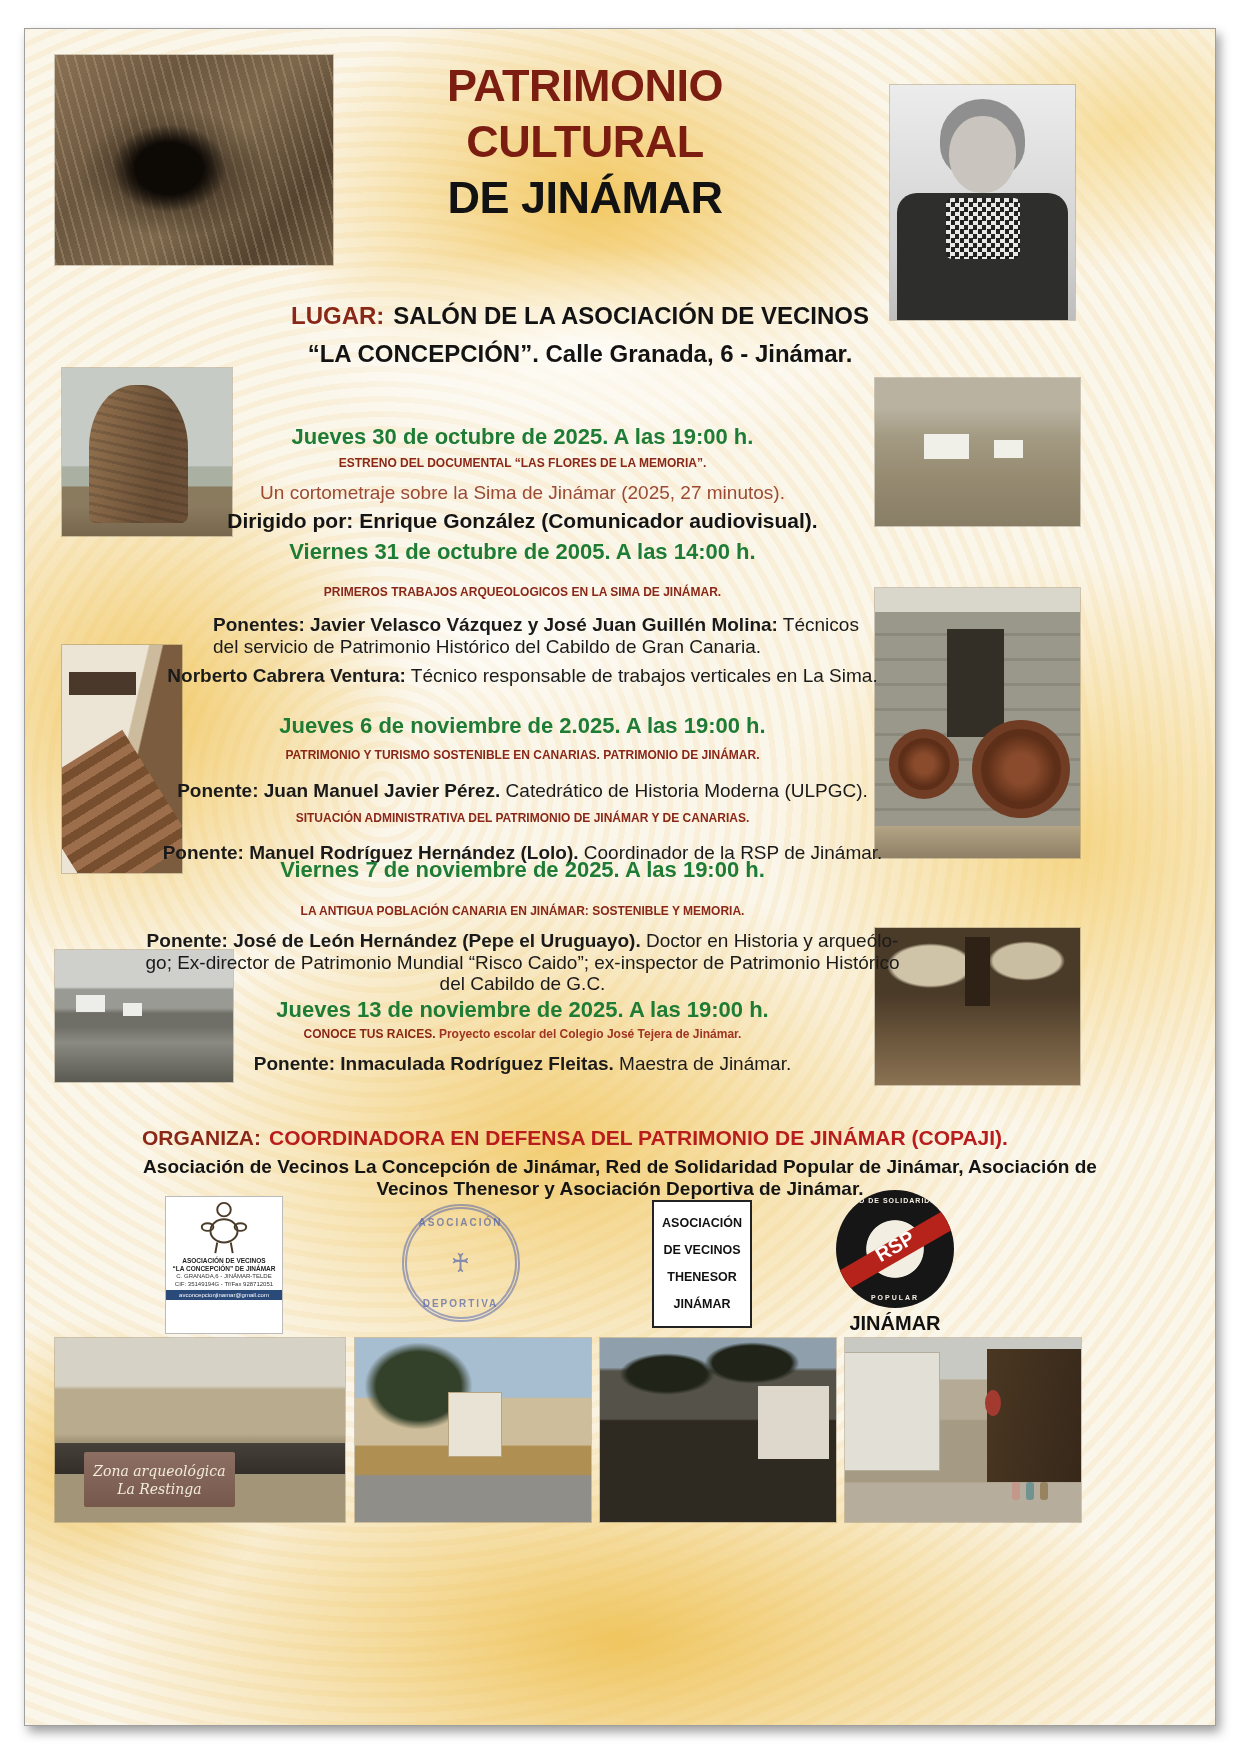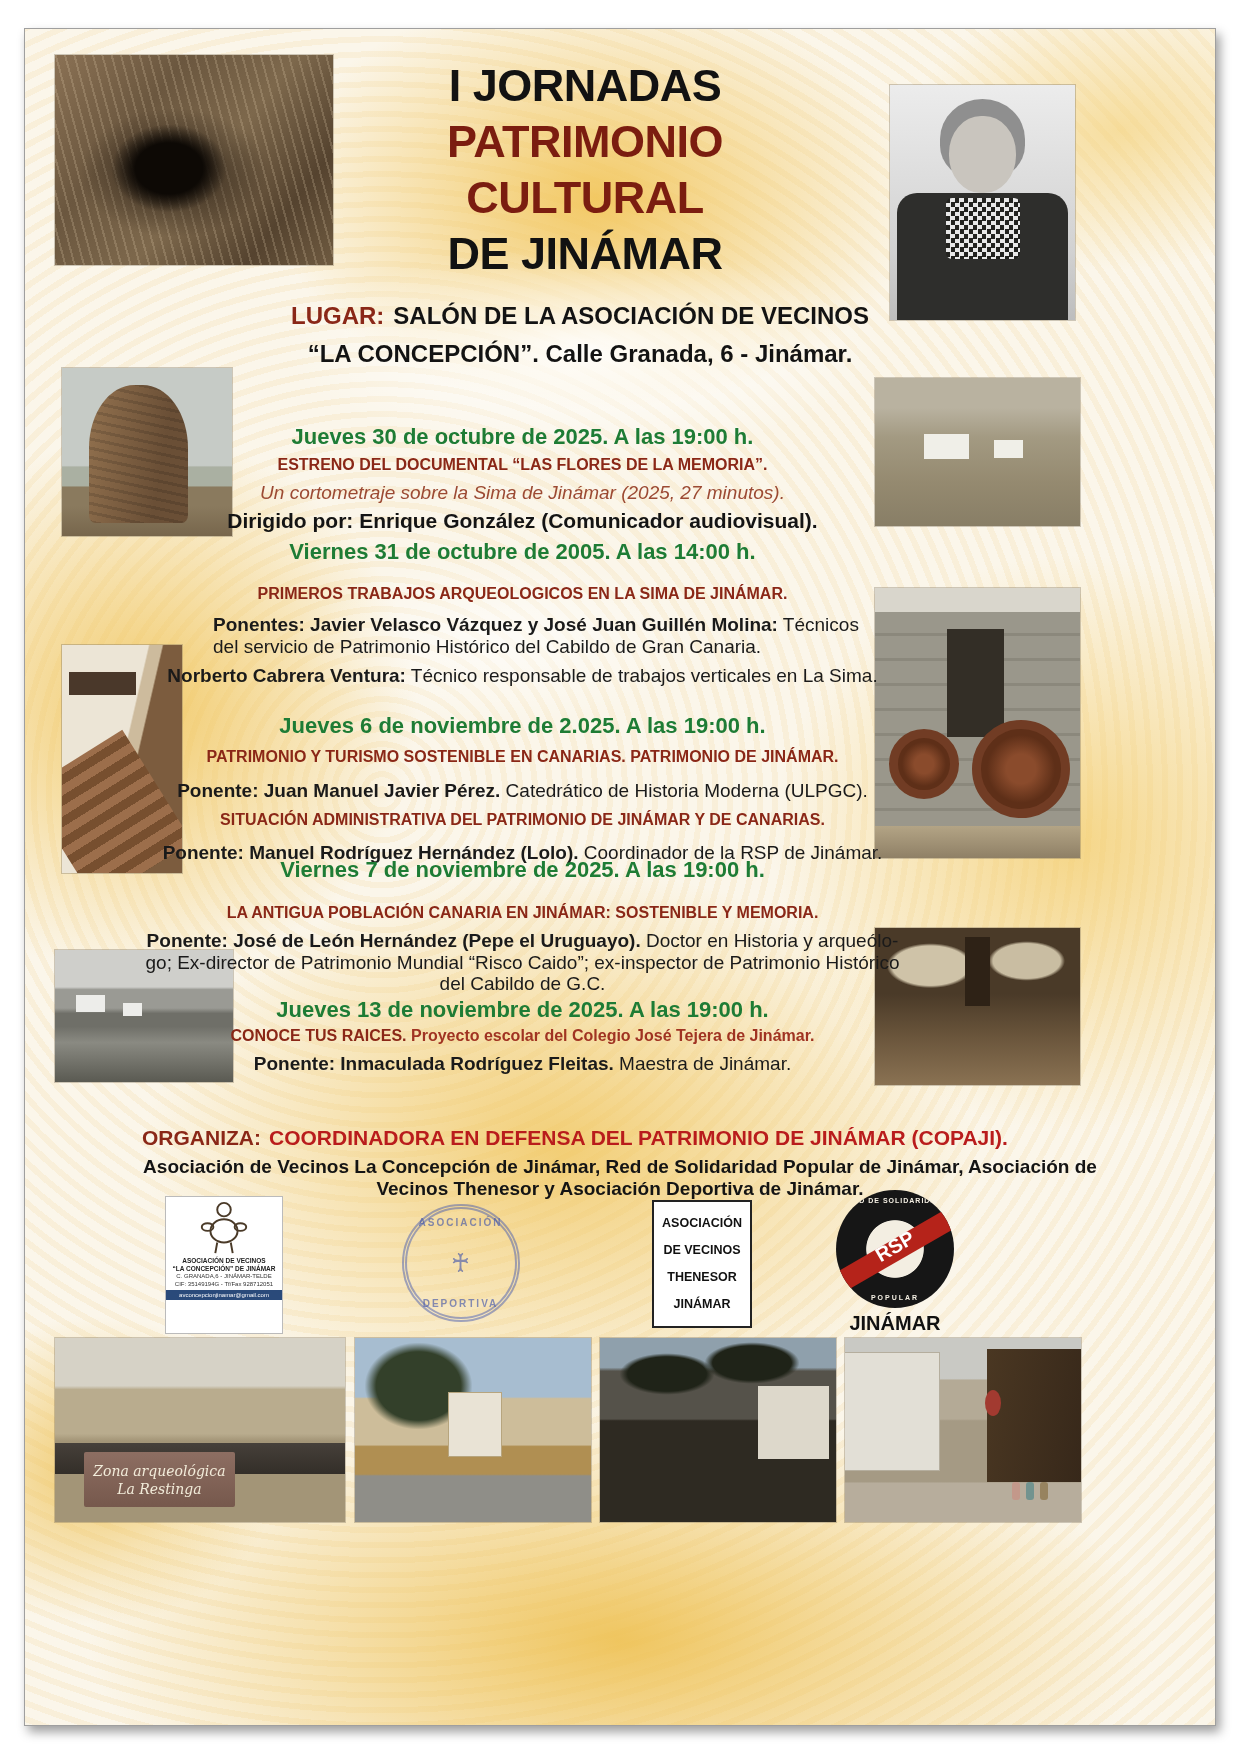--- a/index.html
+++ b/index.html
@@ -90,22 +90,22 @@
   .f1{right:26%;background:#c3988a;}
   .f2{right:20%;background:#71938f;}
   .f3{right:14%;background:#97835f;}
   
   .title{position:absolute;left:350px;top:58px;width:470px;text-align:center;font-weight:bold;font-size:45px;line-height:56px;letter-spacing:-0.5px;color:#121212;}
   .title .red{color:#7b1d10;}
   .lugar{position:absolute;left:170px;top:297px;width:820px;text-align:center;font-weight:bold;font-size:24px;line-height:38px;color:#131313;}
   .lugar .lab{color:#8a2717;margin-right:9px;}
   .line{position:absolute;left:135px;width:775px;text-align:center;}
   .date{color:#1e7c35;font-weight:bold;font-size:22px;}
-  .redhead{color:#8a2717;font-weight:bold;font-size:16px;}
-  .brick{color:#9c4a33;font-size:19px;font-style:italic;}
+  .redhead{color:#8a2717;font-weight:bold;font-size:12px;}
+  .brick{color:#9c4a33;font-size:19px;}
   .brick2{color:#a03322;font-weight:bold;}
   .blackbold{color:#141414;font-weight:bold;font-size:21px;}
   .body{color:#1a1a1a;font-size:19px;line-height:21.5px;text-align:center;}
   .body .b{font-weight:bold;margin-top:17px;}
   .leftp{text-align:left;left:213px;width:655px;}
   .organiza{font-size:21px;font-weight:bold;left:135px;width:880px;}
   .organiza .olab{color:#8a2717;margin-right:8px;}
   .organiza .otext{color:#b91c1c;}
   .assoc{left:140px;width:960px;color:#141414;font-weight:bold;font-size:19px;line-height:21.5px;}
   
@@ -187,21 +187,20 @@
   <div class="photo village">
     <div class="wb"></div>
     <div class="db"></div>
     <div class="plantdot"></div>
     <div class="fig f1"></div>
     <div class="fig f2"></div>
     <div class="fig f3"></div>
   </div>
 
   <div class="title">
-    <div>I JORNADAS</div>
     <div class="red">PATRIMONIO</div>
     <div class="red">CULTURAL</div>
     <div>DE JINÁMAR</div>
   </div>
 
   <div class="lugar">
     <div><span class="lab">LUGAR:</span><span>SALÓN DE LA ASOCIACIÓN DE VECINOS</span></div>
     <div>“LA CONCEPCIÓN”. Calle Granada, 6 - Jinámar.</div>
   </div>
 

